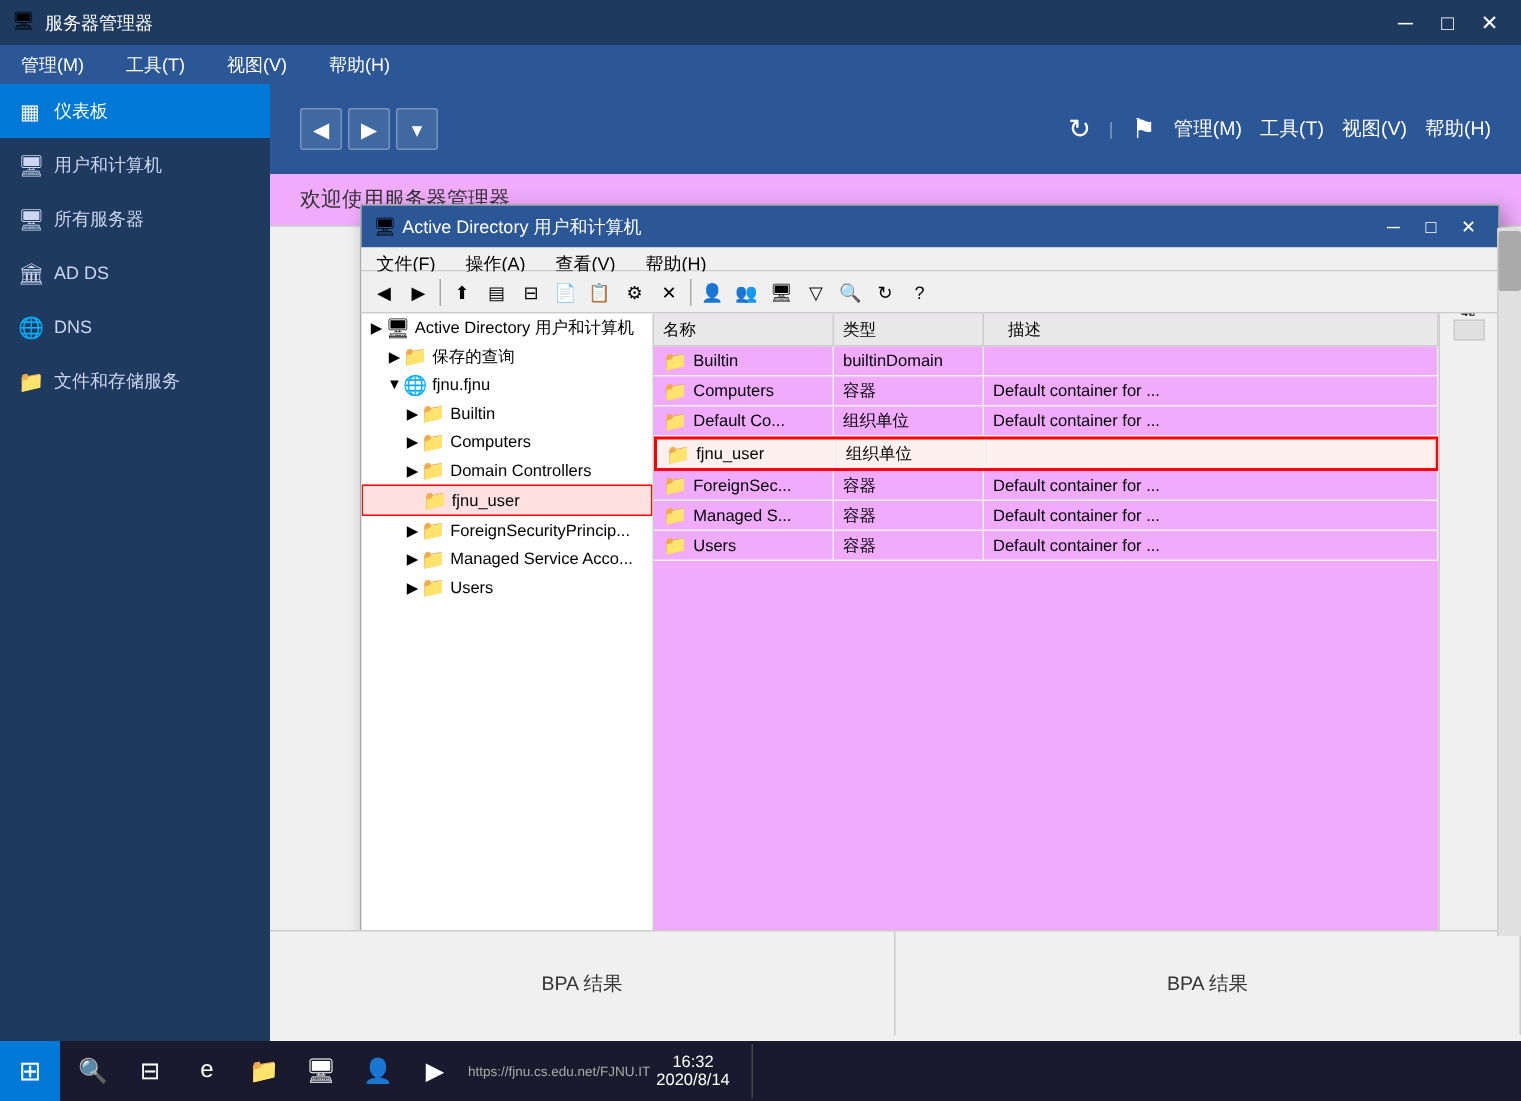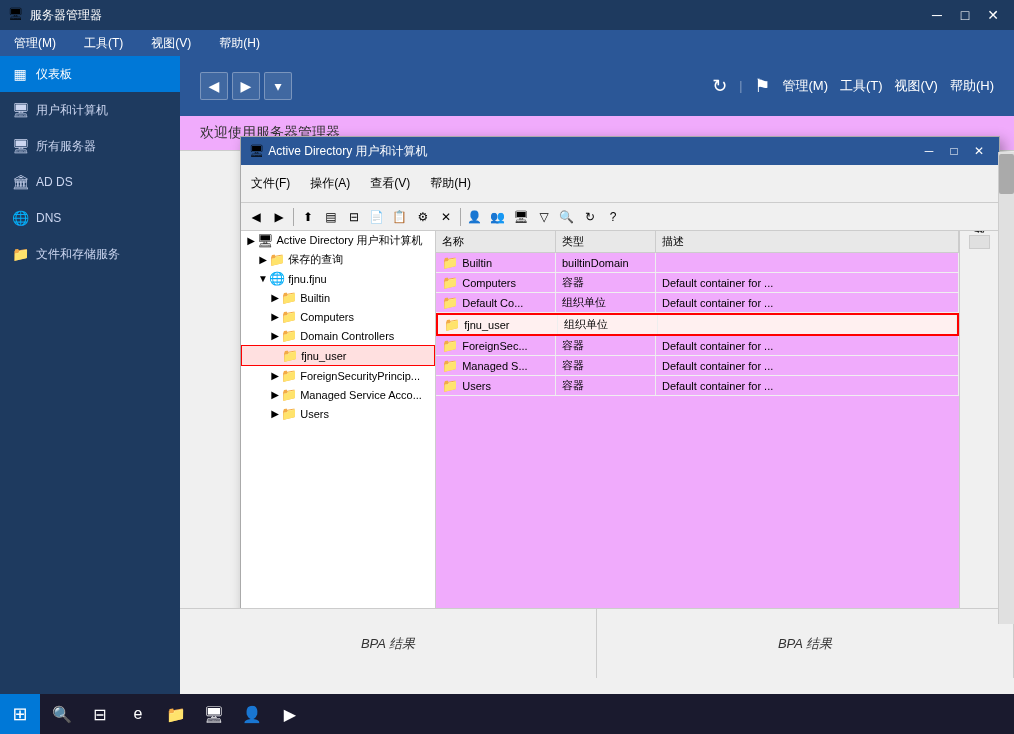--- a/index.html
+++ b/index.html
@@ -52,21 +52,21 @@
     .welcome-bar { background: #f0abfc; border-bottom: 1px solid #ccc; padding: 8px 20px; font-size: 14px; color: #333; }
 
     
     .ad-dialog { position: absolute; top: 20px; left: 60px; width: 760px; height: 520px; background: white; border: 1px solid #aaa; box-shadow: 4px 4px 12px rgba(0,0,0,0.3); display: flex; flex-direction: column; }
     
     .ad-title-bar { height: 28px; background: #2b5797; display: flex; align-items: center; padding: 0 8px; }
     .ad-title-text { color: white; font-size: 12px; flex: 1; }
     .ad-title-controls { display: flex; gap: 1px; }
     .ad-title-btn { width: 24px; height: 20px; background: transparent; border: none; color: white; cursor: pointer; display: flex; align-items: center; justify-content: center; font-size: 12px; }
 
-    .ad-menu-bar { height: 38px; background: #f0f0f0; display: flex; align-items: center; border-bottom: 1px solid #ccc; }
+    .ad-menu-bar { height: 16px; background: #f0f0f0; display: flex; border-bottom: 1px solid #ccc; }
     .ad-menu-item { padding: 0 10px; font-size: 12px; cursor: pointer; height: 22px; display: flex; align-items: center; }
 
     .ad-toolbar { height: 28px; background: #f0f0f0; border-bottom: 1px solid #ccc; display: flex; align-items: center; padding: 0 4px; gap: 1px; }
     .ad-tb-btn { width: 22px; height: 22px; background: transparent; border: 1px solid transparent; cursor: pointer; display: flex; align-items: center; justify-content: center; font-size: 12px; }
 
     .ad-content { flex: 1; display: flex; overflow: hidden; }
     
     
     .tree-panel { width: 195px; border-right: 1px solid #ccc; overflow-y: auto; background: white; font-size: 12px; flex-shrink: 0; }
     .tree-item { display: flex; align-items: center; padding: 2px 4px; cursor: pointer; white-space: nowrap; }
@@ -266,21 +266,21 @@
                 <span class="tree-expand">▶</span>
                 <span class="tree-icon">📁</span>
                 <span class="tree-label">Users</span>
               </div>
             </div>
 
             <div class="list-panel">
               <div class="list-header">
                 <div class="list-col" style="width:120px;">名称</div>
                 <div class="list-col" style="width:100px;">类型</div>
-                <div class="list-col" style="flex:1;">描述</div>
+                <div class="list-col" style="flex:1;margin-left:10px;">描述</div>
               </div>
 
               <div class="list-row">
                 <div class="list-cell" style="width:120px;">
                   <span class="list-cell-icon">📁</span>
                   <span>Builtin</span>
                 </div>
                 <div class="list-cell" style="width:100px;">builtinDomain</div>
                 <div class="list-cell" style="flex:1;"></div>
               </div>
@@ -347,21 +347,21 @@
 
           <div class="ad-scrollbar">
             <button style="width:14px;height:14px;font-size:9px;cursor:pointer;">◀</button>
             <div class="scrollbar-track">
               <div class="scrollbar-thumb"></div>
             </div>
             <button style="width:14px;height:14px;font-size:9px;cursor:pointer;">▶</button>
           </div>
         </div>
 
-        <div class="bpa-section" style="position:absolute;bottom:16px;left:0;right:0;font-style:italic;">
+        <div class="bpa-section" style="position:absolute;bottom:4px;left:0;right:0;">
           <div class="bpa-col">
             <span class="bpa-title">BPA 结果</span>
           </div>
           <div class="bpa-col">
             <span class="bpa-title">BPA 结果</span>
           </div>
         </div>
 
         <div style="position:absolute;right:0;top:36px;bottom:70px;width:16px;background:#e0e0e0;border-left:1px solid #ccc;">
           <div style="width:100%;height:40px;background:#aaa;border-radius:2px;margin-top:2px;"></div>
@@ -375,13 +375,21 @@
   <div class="taskbar-start">⊞</div>
   <div class="taskbar-icons">
     <div class="taskbar-icon">🔍</div>
     <div class="taskbar-icon">⊟</div>
     <div class="taskbar-icon">e</div>
     <div class="taskbar-icon">📁</div>
     <div class="taskbar-icon">🖥</div>
     <div class="taskbar-icon">👤</div>
     <div class="taskbar-icon">▶</div>
   </div>
+  <div class="system-tray">
+    <span style="font-size:9px; color:#aaa;">https://fjnu.cs.edu.net/FJNU.IT</span>
+    <div class="taskbar-time">
+      <div>16:32</div>
+      <div>2020/8/14</div>
+    </div>
+    <div style="width:6px;height:36px;border-left:1px solid #444;margin-left:2px;"></div>
+  </div>
 </div>
 
 </body></html>

